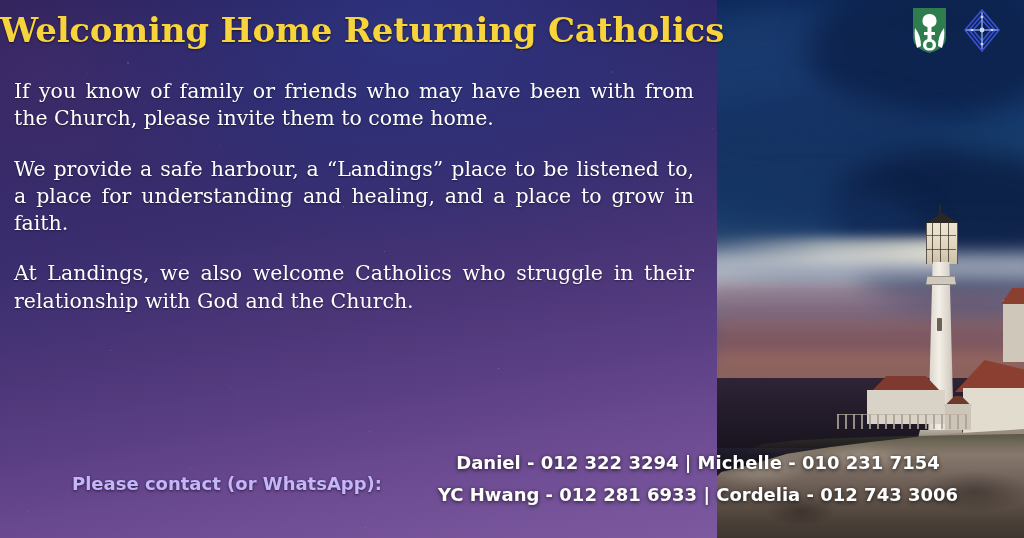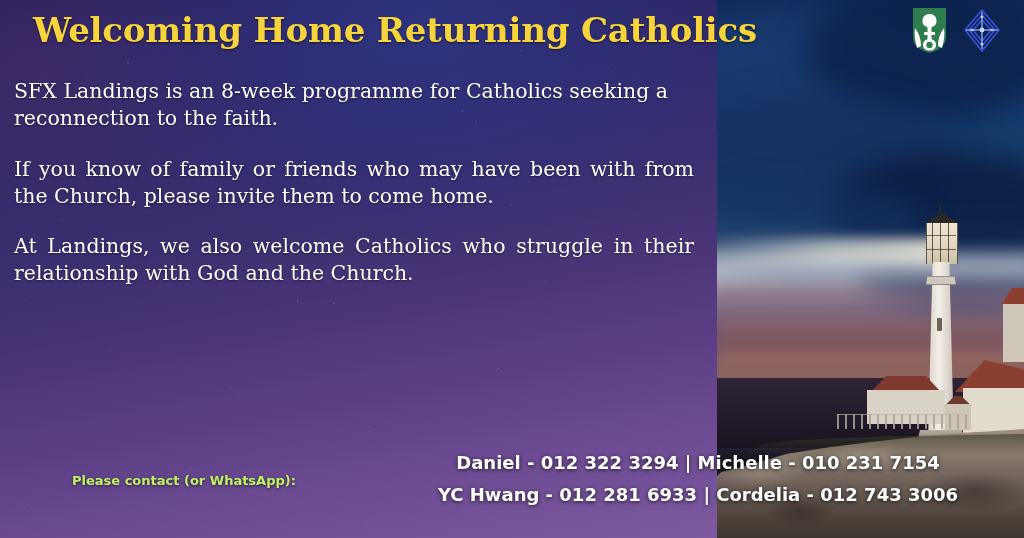--- a/index.html
+++ b/index.html
@@ -190,21 +190,21 @@
   .grass{
     position:absolute;left:0px;top:428px;width:320px;height:26px;
     background:linear-gradient(180deg,rgba(58,62,38,.85),rgba(38,42,26,0));
     filter:blur(3px);
     clip-path:polygon(8% 100%, 14% 62%, 24% 48%, 36% 40%, 50% 34%, 66% 30%, 82% 26%, 100% 22%, 100% 100%);
   }
 
   
   .title{
     position:absolute;left:0;top:10px;width:790px;
-    text-align:center;
+    text-align:left;
     font-family:"DejaVu Serif",serif;
     font-weight:bold;
     font-size:34px;
     letter-spacing:-.2px;
     color:#F7D33C;
     text-shadow:0 1px 2px rgba(0,0,0,.55);
     white-space:nowrap;
   }
 
   
@@ -222,21 +222,21 @@
     text-shadow:0 1px 2px rgba(0,0,0,.45);
   }
   .body-copy p{margin:0 0 23px 0;}
   .body-copy p.j{text-align:justify;}
   .body-copy p:last-child{margin-bottom:10px;}
 
   
   .contact-label{
     position:absolute;left:72px;top:473px;
     font-family:"DejaVu Sans",sans-serif;
-    font-weight:bold;font-size:13px;color:#bef264;
+    font-weight:bold;font-size:18px;color:#c4b5fd;
     text-shadow:0 1px 3px rgba(0,0,0,.6);
     white-space:nowrap;
   }
   .contact-lines{
     position:absolute;left:418px;top:452px;width:560px;
     font-family:"DejaVu Sans",sans-serif;
     font-weight:bold;font-size:18px;color:#ffffff;
     text-align:center;
     text-shadow:0 1px 4px rgba(0,0,0,.75);
     white-space:nowrap;
@@ -319,22 +319,22 @@
         <circle cx="20" cy="22" r="2.4"></circle>
         <circle cx="20" cy="9" r="1.3"></circle>
         <circle cx="20" cy="36" r="1.3"></circle>
         <circle cx="10" cy="22" r="1.3"></circle>
         <circle cx="30" cy="22" r="1.3"></circle>
       </g>
     </svg>
   </div>
 
   <div class="body-copy">
-    <p>SFX Landings is an 8-week programme for Catholics seeking a reconnection to the faith.</p>
     <p class="j">If you know of family or friends who may have been with from the Church, please invite them to come home.</p>
+    <p class="j">We provide a safe harbour, a “Landings” place to be listened to, a place for understanding and healing, and a place to grow in faith.</p>
     <p class="j">At Landings, we also welcome Catholics who struggle in their relationship with God and the Church.</p>
   </div>
 
   <div class="contact-label">Please contact (or WhatsApp):</div>
   <div class="contact-lines">
     <div>Daniel -  012 322 3294 | Michelle - 010 231 7154</div>
     <div>YC Hwang -  012 281 6933 | Cordelia - 012 743 3006</div>
   </div>
 
 </div>

